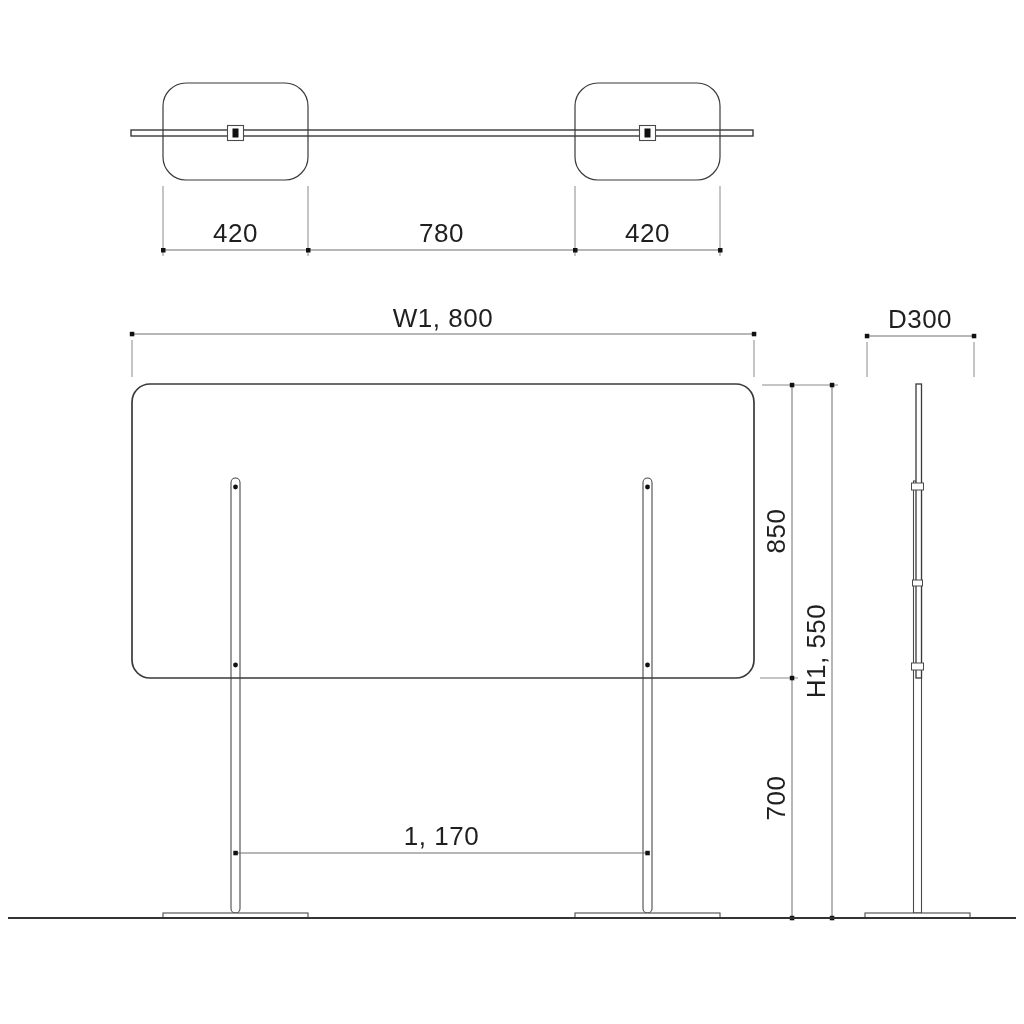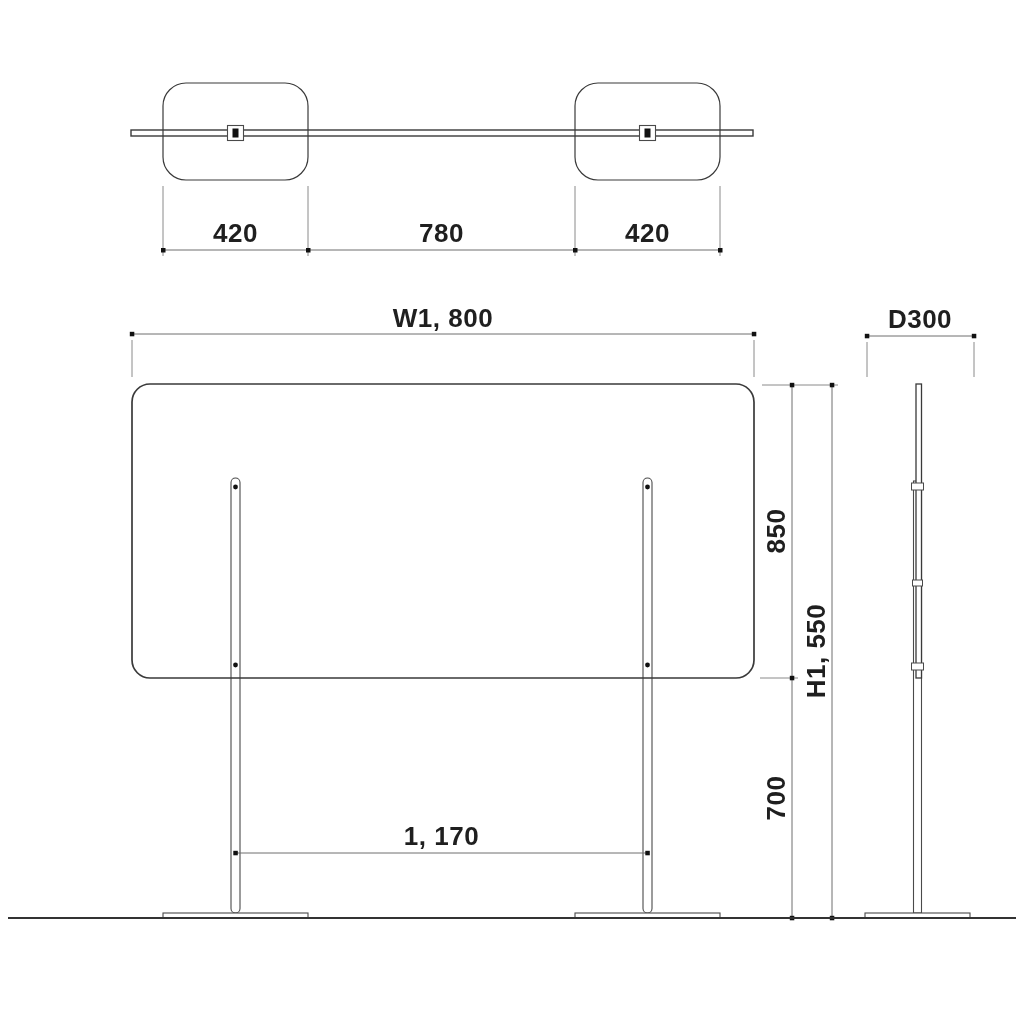--- a/index.html
+++ b/index.html
@@ -6,21 +6,20 @@
     margin: 0;
     padding: 0;
     background: #ffffff;
   }
   .canvas {
     position: relative;
     width: 1024px;
     height: 1024px;
     background: #ffffff;
     overflow: hidden;
-    font-weight: bold;
   }
   svg { display: block; }
   .dim-text {
     font-family: "Liberation Sans", sans-serif;
     font-size: 26px;
     fill: #1f1f1f;
     letter-spacing: 0.5px;
   }
   .obj   { fill: none; stroke: #3a3a3a; stroke-width: 1.4; }
   .obj-f { fill: #ffffff; stroke: #3a3a3a; stroke-width: 1.4; }

